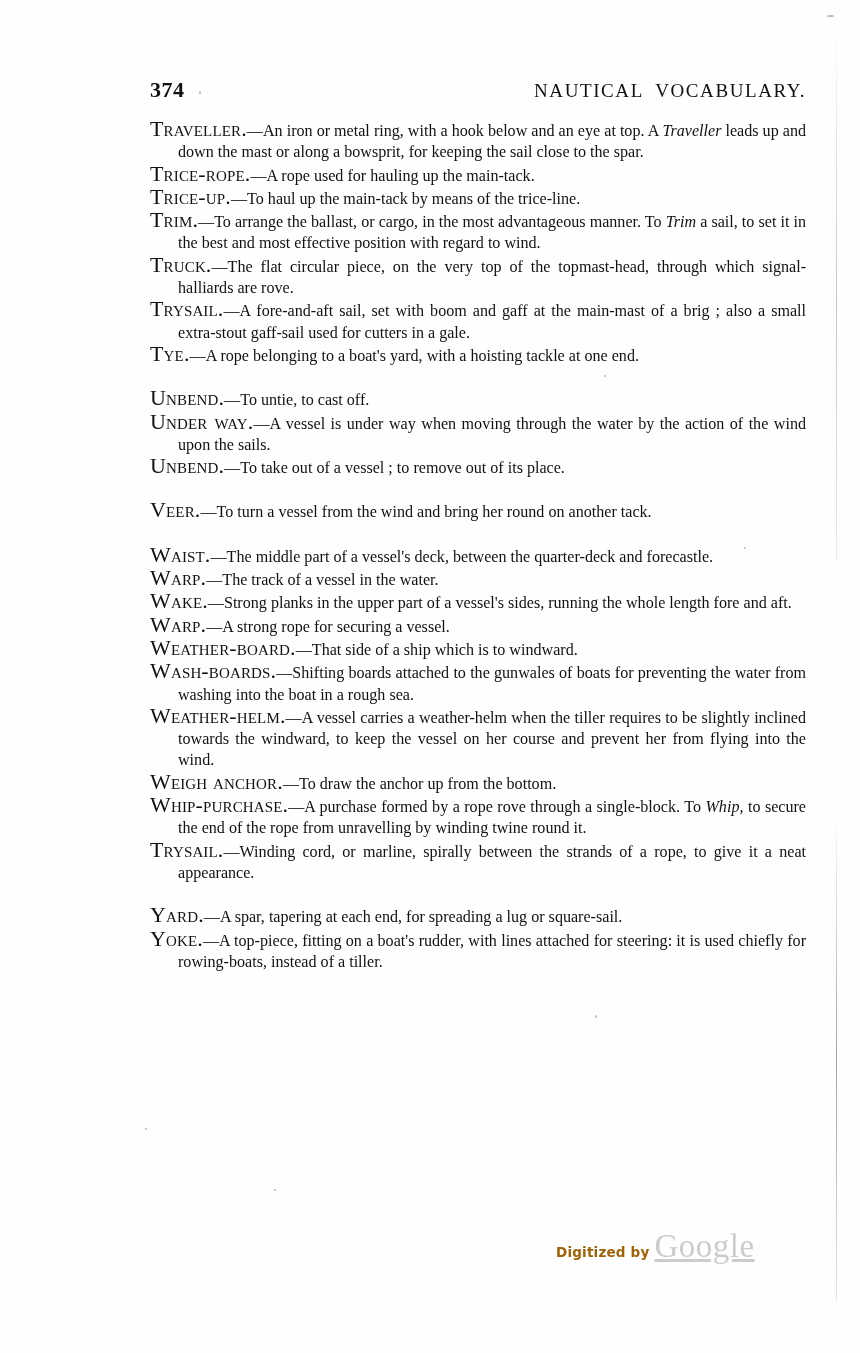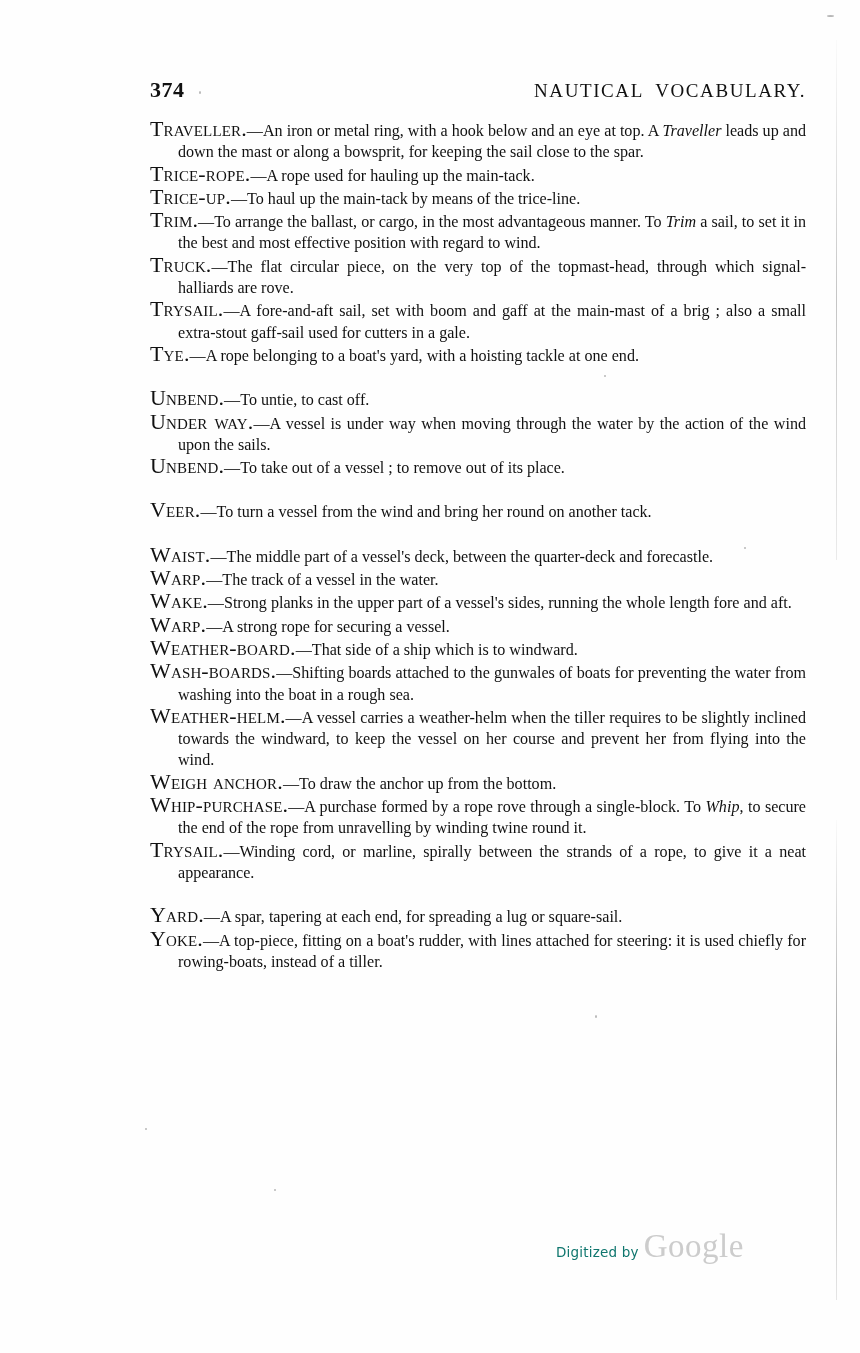--- a/index.html
+++ b/index.html
@@ -126,31 +126,33 @@
     position: absolute;
     left: 556px;
     top: 1228px;
     width: 200px;
     height: 40px;
     white-space: nowrap;
   }
   .wm-digitized {
     font-family: "DejaVu Sans", "Liberation Sans", sans-serif;
     font-size: 13.5px;
-    color: #0f766e;
+    color: #a16207;
     letter-spacing: 0.2px;
     vertical-align: baseline;
+    font-weight: bold;
   }
   .wm-google {
     font-family: "Liberation Serif", "DejaVu Serif", serif;
     font-size: 33px;
     color: #cccccc;
     letter-spacing: 0.5px;
     margin-left: 5px;
     vertical-align: baseline;
+    text-decoration: underline;
   }
 </style>
 </head>
 <body>
 
 <div class="page">
 
   <div class="scan-line-right"></div>
   <div class="scan-line-right2"></div>
 

